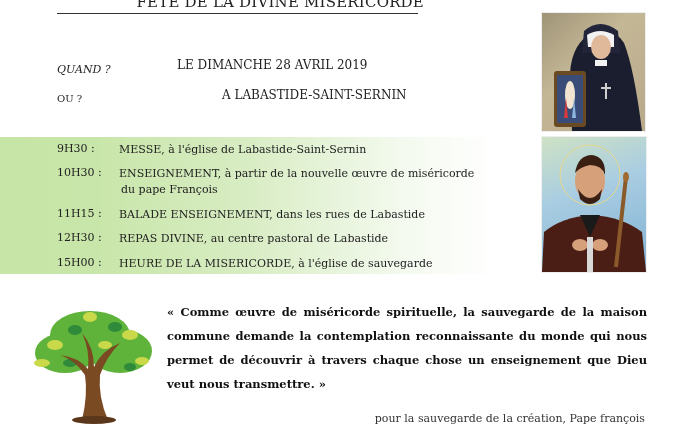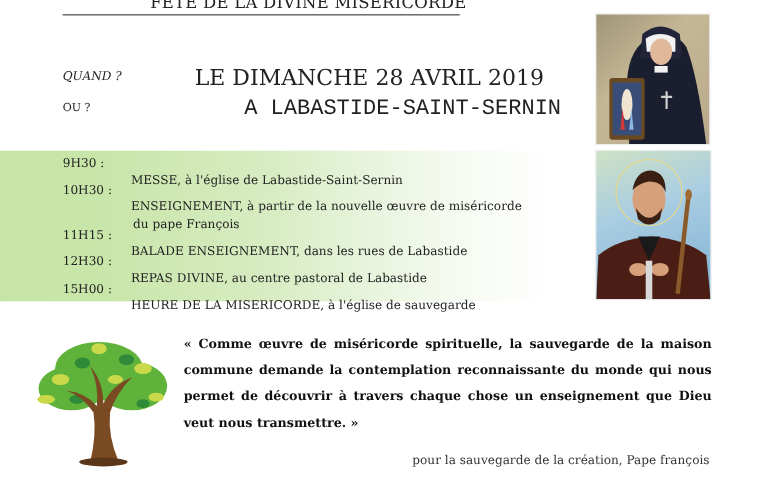--- a/index.html
+++ b/index.html
@@ -1,40 +1,40 @@
 <!DOCTYPE html>
 <html><head>
 <meta charset="utf-8">
 <style>
   html,body{margin:0;padding:0;background:#fff;}
   body{width:700px;height:441px;position:relative;overflow:hidden;font-family:"DejaVu Serif","Liberation Serif",serif;color:#222;}
   .title-wrap{position:absolute;left:57px;top:-7px;width:361px;height:20px;border-bottom:1.5px solid #333;}
   .title{position:absolute;right:-6px;top:0;font-size:15px;letter-spacing:0.2px;font-family:"DejaVu Serif",serif;white-space:nowrap;}
   .label{position:absolute;font-size:11px;font-family:"DejaVu Serif",serif;}
-  .big{position:absolute;font-size:20px;font-family:"DejaVu Serif",serif;white-space:nowrap;}
+  .big{position:absolute;font-size:12px;font-family:"DejaVu Serif",serif;white-space:nowrap;}
   .prog{position:absolute;left:0;top:137px;width:540px;height:137px;background:linear-gradient(90deg,#c7e5a6 0%,#c9e6aa 18%,#d7ecc2 45%,#f4faef 75%,#ffffff 92%);}
   .row{position:absolute;left:57px;font-size:11px;font-family:"DejaVu Serif",serif;white-space:nowrap;}
   .row .time{position:absolute;left:0;width:60px;}
-  .row .desc{position:absolute;left:62px;line-height:16px;margin-top:14px;}
+  .row .desc{position:absolute;left:62px;line-height:16px;}
   .photo{position:absolute;border:1px solid #eee;overflow:hidden;}
   .quote{position:absolute;left:167px;top:300px;width:306px;font-family:"DejaVu Serif",serif;font-weight:bold;font-size:11.5px;line-height:24px;text-align:justify;color:#111;}
   .attrib{position:absolute;right:55px;top:410px;text-align:right;font-size:11px;line-height:17px;font-family:"DejaVu Serif",serif;color:#333;}
 </style>
 </head>
 <body>
 
 <div class="title-wrap">
   <div class="title">FETE DE LA DIVINE MISERICORDE</div>
 </div>
 
 <div class="label" style="left:57px;top:63px;font-style:italic;">QUAND ?</div>
 <div class="big" style="left:177px;top:58px;">LE DIMANCHE 28 AVRIL 2019</div>
 
 <div class="label" style="left:57px;top:93px;font-size:10px;">OU ?</div>
-<div class="big" style="left:222px;top:88px;font-family:Liberation Mono, monospace;">A LABASTIDE-SAINT-SERNIN</div>
+<div class="big" style="left:222px;top:88px;">A LABASTIDE-SAINT-SERNIN</div>
 
 <div class="prog"></div>
 
 <div class="row" style="top:142px;">
   <span class="time">9H30 :</span>
   <span class="desc">MESSE, à l'église de Labastide-Saint-Sernin</span>
 </div>
 <div class="row" style="top:166px;">
   <span class="time">10H30 :</span>
   <span class="desc">ENSEIGNEMENT, à partir de la nouvelle œuvre de miséricorde</span>

